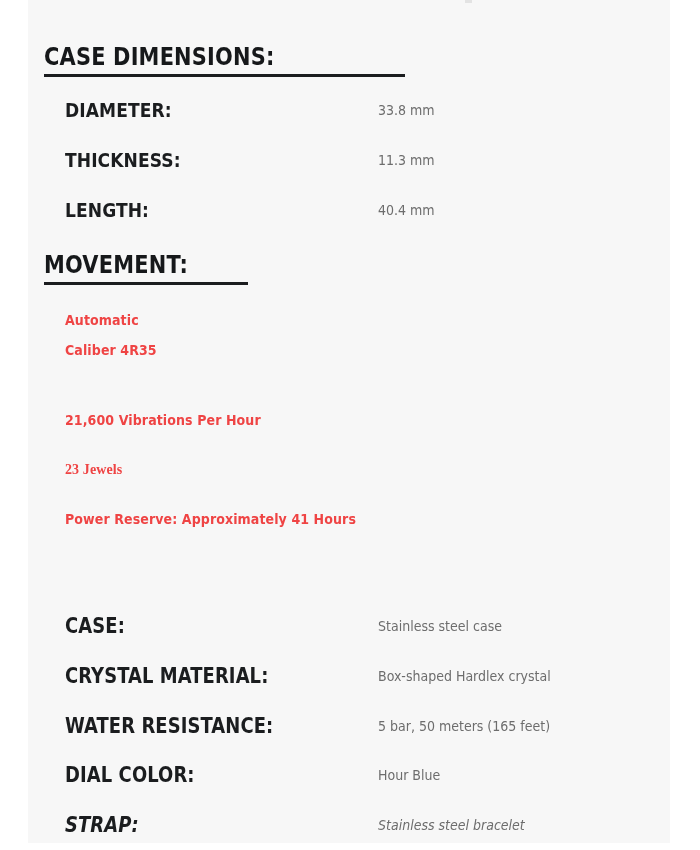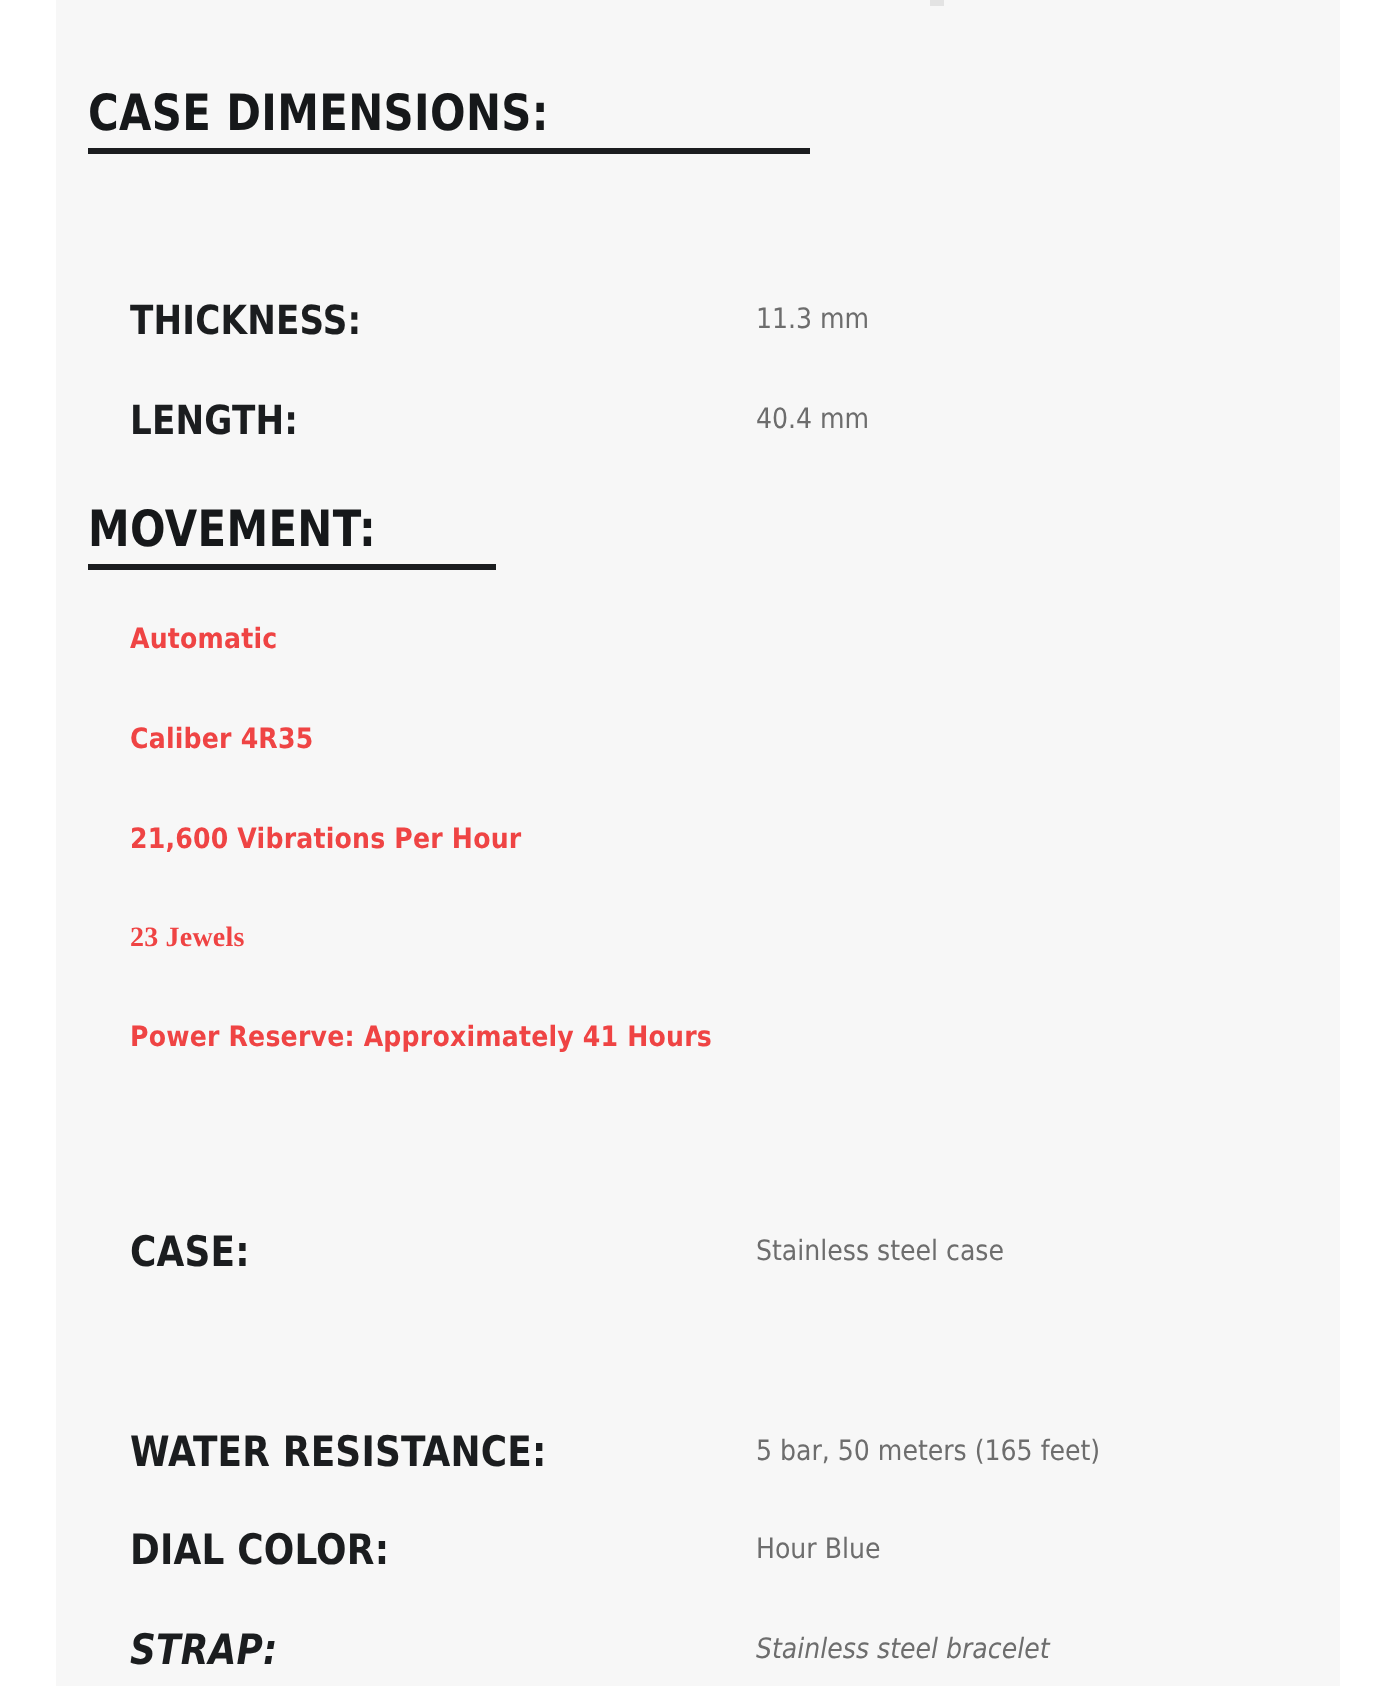--- a/index.html
+++ b/index.html
@@ -108,21 +108,21 @@
     position:absolute;
     left:37px;
     font-family:"DejaVu Sans Condensed","Liberation Sans Narrow","Liberation Sans", sans-serif;
     font-weight:bold;
     font-size:14px;
     color:#ef4444;
     white-space:nowrap;
     letter-spacing:.1px;
   }
   #mv-0 { top:312px; }
-  #mv-1 { top:362px;text-align:right; }
+  #mv-1 { top:342px;text-align:right; }
   #mv-2 { top:412px; }
   #mv-3 { top:462px;font-family:Liberation Serif, serif; }
   #mv-4 { top:511px; }
 
   
   #row-det-0 { top:614px; }
   #row-det-1 { top:664px; }
   #row-det-2 { top:714px; }
   #row-det-3 { top:763px; }
   #row-det-4 { top:813px;font-style:italic; }
@@ -134,20 +134,24 @@
 
 <div id="spec-page">
 
   <div id="spec-panel">
 
     <div class="top-artifact"></div>
 
     <div class="section-heading" id="heading-case-dimensions">CASE DIMENSIONS:</div>
     <div class="heading-rule" id="rule-case-dimensions"></div>
 
+    <div class="spec-row" id="row-dim-0">
+      <div class="spec-label">DIAMETER:</div>
+      <div class="spec-value">33.8 mm</div>
+    </div>
 
     <div class="spec-row" id="row-dim-1">
       <div class="spec-label">THICKNESS:</div>
       <div class="spec-value">11.3 mm</div>
     </div>
 
     <div class="spec-row" id="row-dim-2">
       <div class="spec-label">LENGTH:</div>
       <div class="spec-value">40.4 mm</div>
     </div>
@@ -159,20 +163,24 @@
     <div class="movement-item" id="mv-1">Caliber 4R35</div>
     <div class="movement-item" id="mv-2">21,600 Vibrations Per Hour</div>
     <div class="movement-item" id="mv-3">23 Jewels</div>
     <div class="movement-item" id="mv-4">Power Reserve: Approximately 41 Hours</div>
 
     <div class="spec-row" id="row-det-0">
       <div class="spec-label lg">CASE:</div>
       <div class="spec-value">Stainless steel case</div>
     </div>
 
+    <div class="spec-row" id="row-det-1">
+      <div class="spec-label lg">CRYSTAL MATERIAL:</div>
+      <div class="spec-value">Box-shaped Hardlex crystal</div>
+    </div>
 
     <div class="spec-row" id="row-det-2">
       <div class="spec-label lg">WATER RESISTANCE:</div>
       <div class="spec-value">5 bar, 50 meters (165 feet)</div>
     </div>
 
     <div class="spec-row" id="row-det-3">
       <div class="spec-label lg">DIAL COLOR:</div>
       <div class="spec-value">Hour Blue</div>
     </div>

